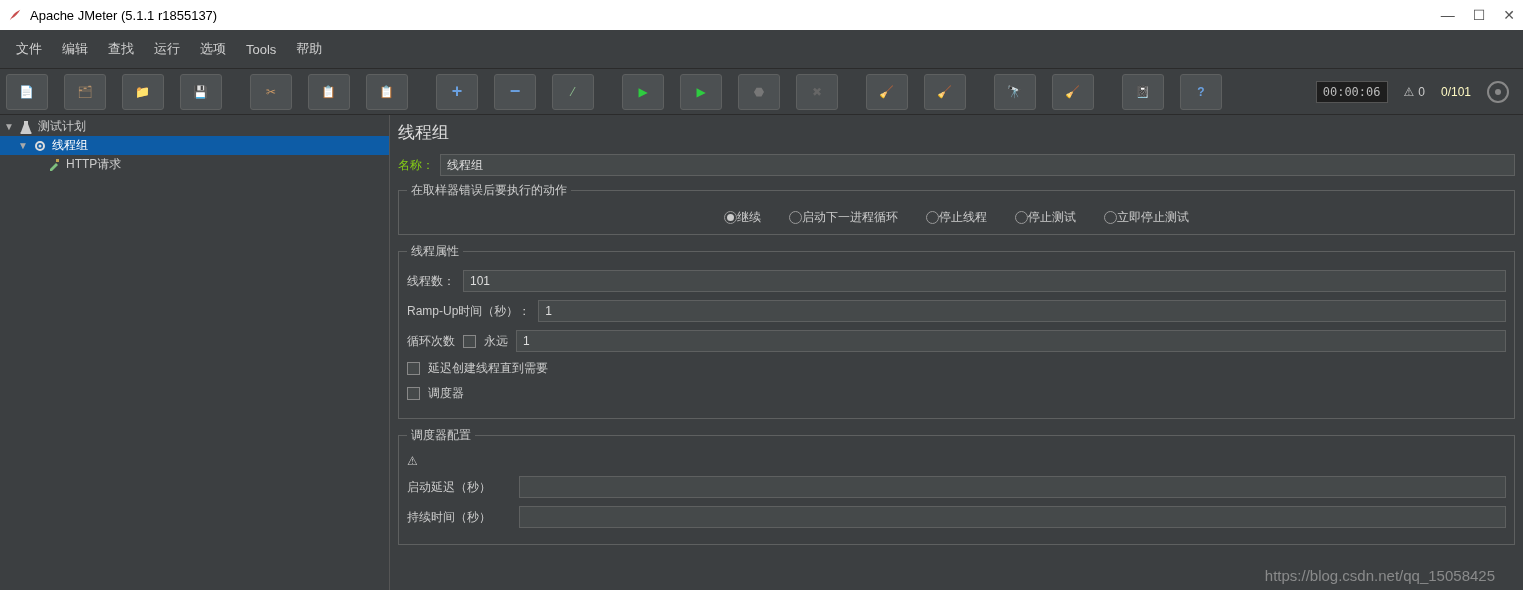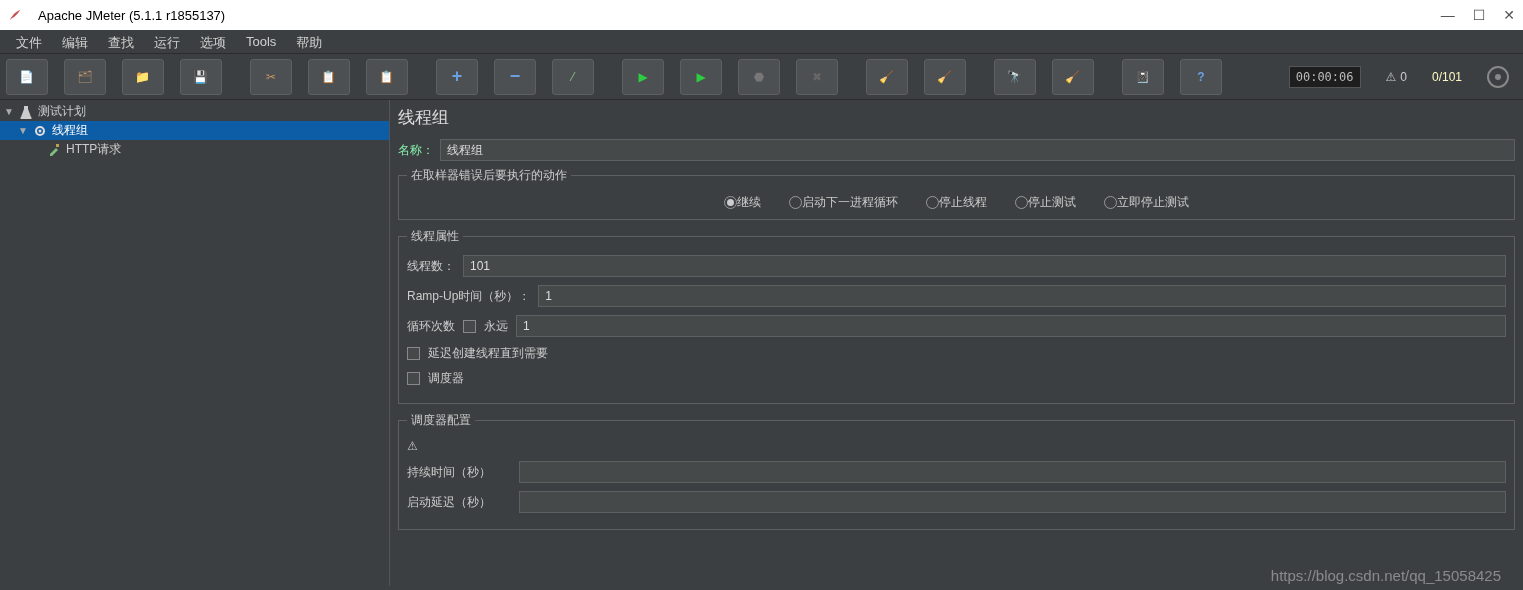--- a/index.html
+++ b/index.html
@@ -1,66 +1,66 @@
 <!DOCTYPE html>
 <html><head>
 <meta charset="utf-8">
 <style>
 * { margin: 0; padding: 0; box-sizing: border-box; font-family: "Microsoft YaHei", Arial, sans-serif; }
 body { background: #3c3f41; color: #bbbbbb; font-size: 12px; width: 1523px; height: 590px; overflow: hidden; position: relative; }
 
 
 .titlebar { background: #ffffff; height: 30px; display: flex; align-items: center; padding: 0 8px; color: #000; justify-content: space-between; }
-.titlebar .left { display: flex; align-items: flex-start; gap: 16px; }
+.titlebar .left { display: flex; align-items: flex-start; gap: 8px; }
 .titlebar .title { font-size: 13px; }
 .titlebar .wincontrols { display: flex; gap: 18px; font-size: 14px; color: #555; }
 .feather-icon { width: 14px; height: 14px; display: inline-block; }
 
 
-.menubar { background: #3c3f41; height: 24px; display: flex; align-items: flex-start; padding: 0 6px; border-bottom: 1px solid #2b2b2b; }
+.menubar { background: #3c3f41; height: 39px; display: flex; align-items: center; padding: 0 6px; border-bottom: 1px solid #2b2b2b; }
 .menubar .menu-item { padding: 4px 10px; color: #d0d0d0; cursor: default; font-size: 13px; }
 
 
 .toolbar { background: #3c3f41; height: 46px; display: flex; align-items: center; padding: 0 6px; border-bottom: 1px solid #2b2b2b; justify-content: space-between; }
 .toolbar-left { display: flex; align-items: center; gap: 4px; }
 .toolbar-btn { width: 42px; height: 36px; background: #4c5052; border: 1px solid #5e6060; border-radius: 3px; display: flex; align-items: center; justify-content: center; cursor: pointer; }
 .toolbar-sep { width: 8px; }
-.toolbar-right { display: flex; align-items: center; gap: 25px; padding-right: 8px; }
+.toolbar-right { display: flex; align-items: center; gap: 16px; padding-right: 8px; }
 .timer { background: #1e1e1e; border: 1px solid #555; color: #bbb; padding: 3px 6px; font-family: monospace; font-size: 12px; }
 .warn-badge { display: flex; align-items: center; gap: 4px; color: #ccc; font-size: 12px; }
 .threads-status { color: #fef9c3; font-size: 12px; }
 .probe-icon { width: 22px; height: 22px; border: 2px solid #888; border-radius: 50%; display: flex; align-items: center; justify-content: center; position: relative; }
 .probe-icon::after { content: ""; width: 6px; height: 6px; background: #888; border-radius: 50%; }
 
 
 .main { display: flex; height: calc(590px - 30px - 28px - 46px); }
 .tree-panel { width: 390px; background: #3c3f41; border-right: 1px solid #555; padding-top: 2px; }
 .tree-row { display: flex; align-items: center; height: 19px; padding-left: 4px; gap: 4px; color: #ccc; cursor: default; }
 .tree-row.selected { background: #0d5ca6; color: #fff; }
 .tree-toggle { width: 10px; color: #aaa; font-size: 10px; }
 .tree-icon { width: 16px; height: 16px; display: flex; align-items: center; justify-content: center; }
 
 
 .editor { flex: 1; background: #3c3f41; padding: 6px 8px 0 8px; overflow: hidden; }
 .editor h2 { font-size: 17px; font-weight: normal; color: #dcdcdc; margin-bottom: 10px; }
 .form-row { display: flex; align-items: center; margin-bottom: 6px; gap: 6px; }
-.form-row label { min-width: 36px; color: #86efac; }
+.form-row label { min-width: 36px; color: #84cc16; }
 .text-input { flex: 1; background: #45494a; border: 1px solid #5e6060; color: #ddd; height: 22px; padding: 0 6px; font-size: 12px; }
 fieldset { border: 1px solid #5e6060; margin-bottom: 8px; padding: 10px 8px 8px 8px; }
 legend { color: #ccc; padding: 0 4px; font-size: 12px; }
 .radio-row { display: flex; justify-content: center; gap: 28px; align-items: center; }
 .radio-opt { display: flex; align-items: center; gap: 0; color: #ccc; }
 .radio-circle { width: 13px; height: 13px; border: 1px solid #999; border-radius: 50%; display: flex; align-items: center; justify-content: center; background: #3c3f41; }
 .radio-circle.checked::after { content: ""; width: 7px; height: 7px; background: #ccc; border-radius: 50%; }
 .prop-row { display: flex; align-items: center; margin-bottom: 8px; gap: 8px; }
 .prop-row .lbl { color: #ccc; white-space: nowrap; }
 .prop-row .text-input.small { flex: 1; }
 .checkbox { width: 13px; height: 13px; border: 1px solid #888; background: #45494a; display: inline-block; }
 .warn-row { display: flex; align-items: center; gap: 6px; color: #ccc; margin-bottom: 8px; }
-.watermark { position: absolute; bottom: 6px; right: 22px; color: #aaaaaa; font-size: 15px; opacity: 0.7; }
+.watermark { position: absolute; bottom: 6px; right: 28px; color: #aaaaaa; font-size: 15px; opacity: 0.7; }
 
 
 .ic-file { color: #e8d28b; }
 .ic-tpl { color: #b6916a; }
 .ic-save { color: #cbb477; }
 .ic-save2 { color: #cbb477; }
 .ic-cut { color: #cc9966; }
 .ic-copy { color: #cbb477; }
 .ic-paste { color: #cbb477; }
 .ic-plus { color: #6aa0e0; font-size: 18px; font-weight: bold; }
@@ -297,24 +297,24 @@
         <span class="lbl">调度器</span>
       </div>
     </fieldset>
 
     <fieldset>
       <legend>调度器配置</legend>
       <div class="warn-row">
         <span>⚠</span>
       </div>
       <div class="prop-row">
+        <span class="lbl" style="min-width:104px">启动延迟（秒）</span>
+        <input class="text-input small" value="" style="">
+      </div>
+      <div class="prop-row">
         <span class="lbl" style="min-width:104px">持续时间（秒）</span>
         <input class="text-input small" value="" style="">
       </div>
-      <div class="prop-row">
-        <span class="lbl" style="min-width:104px">启动延迟（秒）</span>
-        <input class="text-input small" value="" style="">
-      </div>
     </fieldset>
   </div>
 </div>
 
 <div class="watermark">https://blog.csdn.net/qq_15058425</div>
 
 </body></html>

